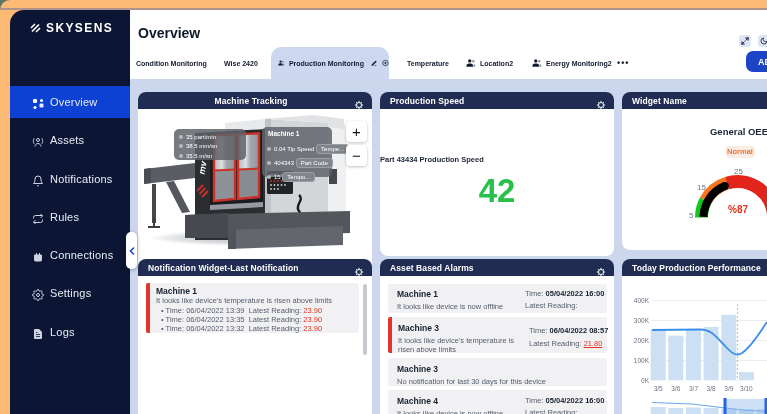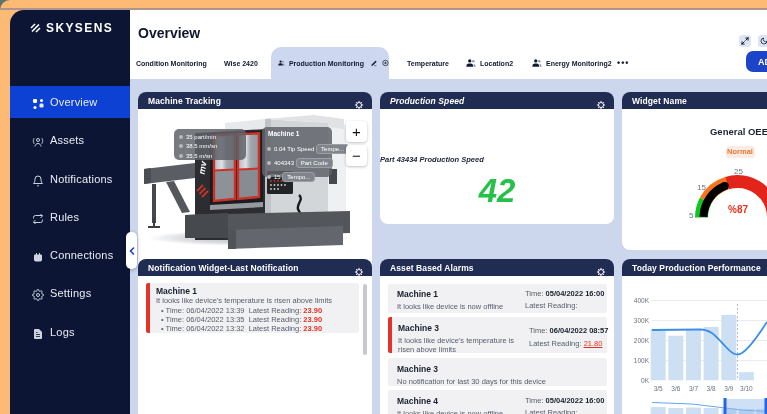--- a/index.html
+++ b/index.html
@@ -28,40 +28,40 @@
 .tabs { position:absolute; left:0; top:37px; width:637px; height:32px; }
 .tab { position:absolute; top:0; height:32px; display:flex; align-items:center; font-size:7px; font-weight:bold; color:#101a2e; white-space:nowrap; }
 .tab.active { background:#cdd8f0; border-radius:10px 10px 0 0; }
 .dots { letter-spacing:1px; font-weight:bold; color:#101a2e; font-size:9px; }
 
 .content { position:absolute; left:0; top:69px; width:637px; height:335px; background:#ccd6ec; }
 .card { position:absolute; background:#fff; border-radius:8px; }
 .card .hd { height:17px; background:#212c52; border-radius:8px 8px 0 0; display:flex; align-items:center; padding:0 8px 0 10px; }
 .card .hd .ht { color:#fff; font-size:8.5px; font-weight:bold; flex:1; letter-spacing:0.1px; }
 .gear { width:10px; height:10px; }
-#c1 { left:8px; top:13px; width:234px; height:196px; }
-#c2 { left:250px; top:13px; width:234px; height:132px;font-style:italic; }
+#c1 { left:8px; top:13px; width:234px; height:196px;text-align:center; }
+#c2 { left:250px; top:13px; width:234px; height:164px; }
 #c3 { left:492px; top:13px; width:234px; height:158px; }
 #c4 { left:8px; top:180px; width:234px; height:162px; }
 #c5 { left:250px; top:180px; width:234px; height:162px; }
 #c6 { left:492px; top:180px; width:234px; height:162px; }
 
 .bd { position:absolute; left:0; top:17px; right:0; bottom:0; }
 
 .sp-label { position:absolute; left:0; right:0; top:46px; text-align:left; font-size:7.5px; font-weight:bold; color:#1b2436; }
 .sp-num { position:absolute; left:0; right:0; top:63px; text-align:center; font-size:33px; font-weight:bold; color:#26c04a; }
 
 .g-title { position:absolute; left:65px; top:17px; width:104px; text-align:center; font-size:9.5px; font-weight:bold; color:#1b2436; }
 .g-badge { position:absolute; left:103.5px; top:37px; width:29px; height:12px; background:#f8ece5; border-radius:3px; color:#f1752f; font-size:7.5px; font-weight:bold; text-align:center; line-height:12px; }
 
 .nitem { position:absolute; background:#f1f1f4; border-radius:2px; }
 .nitem.redb { border-left:4px solid #e2342a; }
 .nname { font-size:8.5px; font-weight:bold; color:#16202e; }
 .ndesc { font-size:7.5px; color:#555e6b; }
-.nred { color:#e5301c; font-weight:bold; }
+.nred { color:#e5301c; font-weight:normal; }
 .ntime { font-size:7.5px; color:#555e6b; white-space:nowrap; }
 .ntime b { color:#16202e; }
 .scrollbar { position:absolute; width:4px; background:#c7c9ce; border-radius:2px; }
 
 .tip { position:absolute; background:rgba(95,99,105,0.85); border-radius:5px; z-index:5; }
 .tiprow { position:absolute; left:5px; right:3px; height:9px; color:#fff; font-size:6px; display:flex; align-items:center; white-space:nowrap; }
 .tipdot { width:4px; height:4px; border-radius:50%; background:#b6babf; margin-right:3px; flex:none; }
 .tiphead { position:absolute; left:6px; top:3px; color:#fff; font-size:6.5px; font-weight:bold; }
 .tipbadge { background:#80858b; border-radius:3px; padding:1px 4px; font-size:6px; color:#fff; border:0.5px solid #9aa0a5; }
 .zbtn { position:absolute; left:208px; width:21px; height:21px; background:#fff; border-radius:4px; box-shadow:0 1px 3px rgba(0,0,0,0.25); font-size:15px; color:#111; display:flex; align-items:center; justify-content:center; z-index:6; font-weight:400; }

